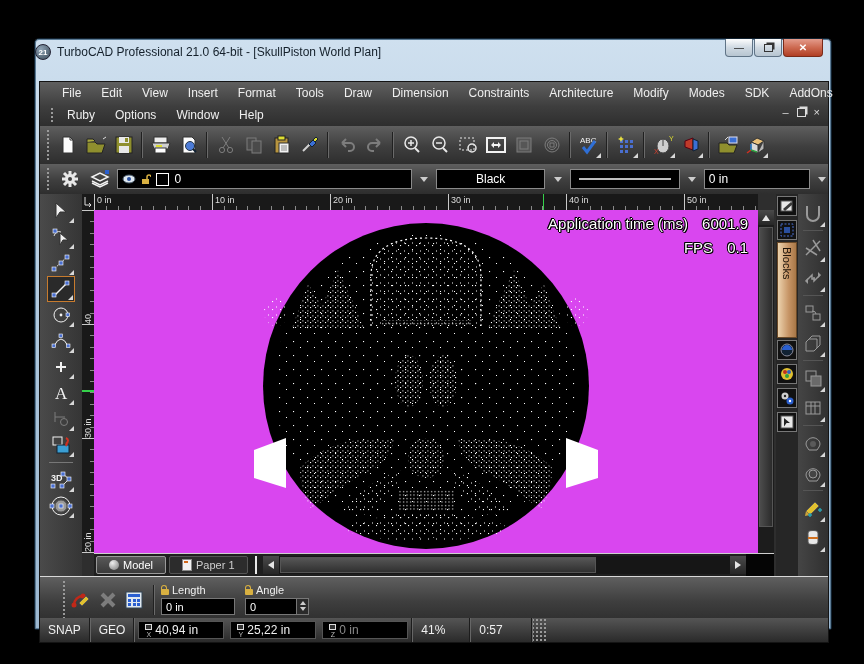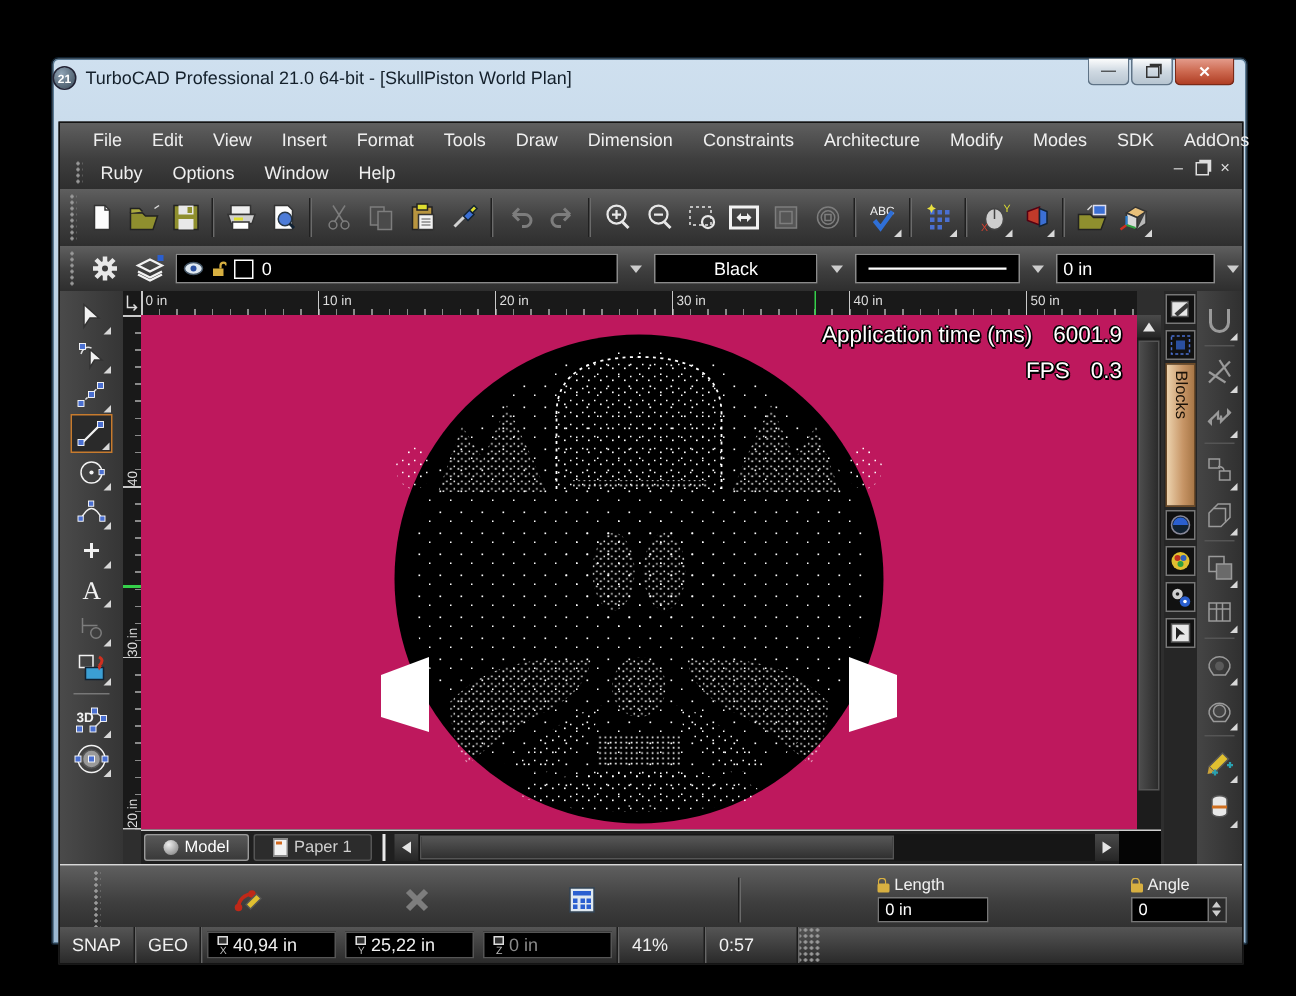--- a/index.html
+++ b/index.html
@@ -55,21 +55,21 @@
   .hcell{width:118px;flex:none;padding:1px 0 0 3px;box-sizing:border-box;}
   .vruler{position:absolute;left:42px;top:16px;width:12px;height:343px;background-color:#191919;
      background-image:repeating-linear-gradient(to bottom,#c9c9c9 0 1px,transparent 1px 114px),
                       repeating-linear-gradient(to bottom,#8a8a8a 0 1px,transparent 1px 11.4px);
      background-size:12px 100%,4px 100%;background-position:right top,right top;background-repeat:no-repeat,no-repeat;
      display:flex;flex-direction:column;color:#ddd;font-size:9px;overflow:hidden;}
   .vcell{height:114px;flex:none;display:flex;justify-content:center;}
   .vcell span{writing-mode:vertical-rl;transform:rotate(180deg);line-height:10px;}
   .cursorx{position:absolute;left:449px;top:0;width:1px;height:16px;background:#35d04a;}
   .cursory{position:absolute;top:180px;left:0;height:2px;width:12px;background:#35d04a;}
-  .canvas{position:absolute;left:54px;top:16px;width:664px;height:343px;background:#be185d;overflow:hidden;}
+  .canvas{position:absolute;left:54px;top:16px;width:664px;height:343px;background:#d946ef;overflow:hidden;}
   .overlay{position:absolute;right:10px;top:2px;text-align:right;font-size:15px;color:#fff;
      text-shadow:-1px 0 #000,1px 0 #000,0 -1px #000,0 1px #000,1px 1px #000,-1px -1px #000;line-height:24px;white-space:nowrap;}
   .overlay .val{margin-left:14px;}
   .vscroll{position:absolute;left:718px;top:16px;width:16px;height:343px;background:#1c1c1c;}
   .varrow{width:16px;height:15px;background:linear-gradient(180deg,#4a4a4a,#262626);display:flex;align-items:center;justify-content:center;}
   .tri-up{border:4px solid transparent;border-bottom:6px solid #e5e5e5;margin-bottom:3px;}
   .vthumb{position:absolute;left:1px;top:17px;width:14px;height:300px;background:linear-gradient(90deg,#4c4c4c,#2b2b2b);border:1px solid #555;box-sizing:border-box;}
   
   .palette{position:absolute;left:736px;top:0;width:22px;height:100%;background:#262626;display:flex;flex-direction:column;align-items:center;}
   .pbtn{width:20px;height:20px;margin:2px 0;border:1px solid #777;background:#111;box-sizing:border-box;display:flex;align-items:center;justify-content:center;}
@@ -89,21 +89,21 @@
   .tabicon-page::after{content:"";position:absolute;left:1px;top:1px;width:4px;height:2px;background:#d2691e;}
   .tabsep{width:2px;background:#e8e8e8;margin:2px 6px;}
   .hscroll{flex:1;display:flex;align-items:stretch;margin:2px 0;}
   .harrow{width:16px;background:linear-gradient(180deg,#4a4a4a,#262626);display:flex;align-items:center;justify-content:center;}
   .tri-left{border:4px solid transparent;border-right:6px solid #e5e5e5;margin-right:3px;}
   .tri-right{border:4px solid transparent;border-left:6px solid #e5e5e5;margin-left:3px;}
   .htrack{flex:1;background:#161616;position:relative;}
   .hthumb{position:absolute;left:1px;top:1px;bottom:1px;width:70%;background:linear-gradient(180deg,#565656,#303030);border:1px solid #555;box-sizing:border-box;}
   .hgap{width:28px;background:#050505;}
   
-  .inspector{position:absolute;left:0;top:494px;width:100%;height:46px;border-top:1px solid #d8d8d8;display:flex;align-items:center;padding-left:20px;box-sizing:border-box;justify-content:space-between;}
+  .inspector{position:absolute;left:0;top:494px;width:100%;height:46px;border-top:1px solid #d8d8d8;display:flex;align-items:center;padding-left:20px;box-sizing:border-box;}
   .ibtn{width:26px;height:26px;display:flex;align-items:center;justify-content:center;}
   .isep{width:1px;height:30px;background:#202020;border-right:1px solid #6a6a6a;margin:0 6px;}
   .fieldgroup{display:flex;flex-direction:column;justify-content:center;gap:2px;margin-right:10px;}
   .flabel{display:flex;align-items:center;gap:3px;color:#f0f0f0;font-size:11px;}
   .lock{width:8px;height:6px;background:#d8b041;border-radius:1px;position:relative;margin-top:4px;}
   .lock::before{content:"";position:absolute;left:0px;top:-4px;width:4px;height:4px;border:1.5px solid #d8b041;border-bottom:none;border-radius:3px 3px 0 0;}
   .ifield{height:17px;background:#000;border:1px solid #777;color:#fff;font-size:11px;display:flex;align-items:center;padding:0 4px;box-sizing:border-box;}
   .spin{width:12px;height:17px;border:1px solid #777;border-left:none;background:#2a2a2a;display:flex;flex-direction:column;align-items:center;justify-content:center;gap:2px;box-sizing:border-box;}
   .spin i{border:3px solid transparent;display:block;width:0;height:0;}
   .spin .up{border-bottom:4px solid #ccc;margin-top:-2px;}
@@ -574,21 +574,21 @@
           <g transform="translate(664 0) scale(-1 1)">
             <polygon points="198,118 214,74 228,96 244,60 262,98 270,118" fill="url(#pB)"></polygon>
             <ellipse cx="182" cy="102" rx="12" ry="14" fill="url(#pC)"></ellipse>
             <path d="M206,258 Q238,224 300,230 Q296,254 262,268 Q232,286 218,300 Q206,282 206,258 Z" fill="url(#pB)"></path>
             <path d="M248,300 Q278,268 308,260 Q300,290 268,306 Z" fill="url(#pC)"></path>
             <polygon points="192,228 160,240 160,268 192,278" fill="#fff"></polygon>
           </g>
         </svg>
         <div class="overlay">
           <div><span>Application time (ms)</span><span class="val">6001.9</span></div>
-          <div><span>FPS</span><span class="val">0.3</span></div>
+          <div><span>FPS</span><span class="val">0.1</span></div>
         </div>
       </div>
 
       <div class="vscroll">
         <div class="varrow">
             <span class="tri-up"></span>
           </div>
         <div class="vthumb"></div>
       </div>
 

